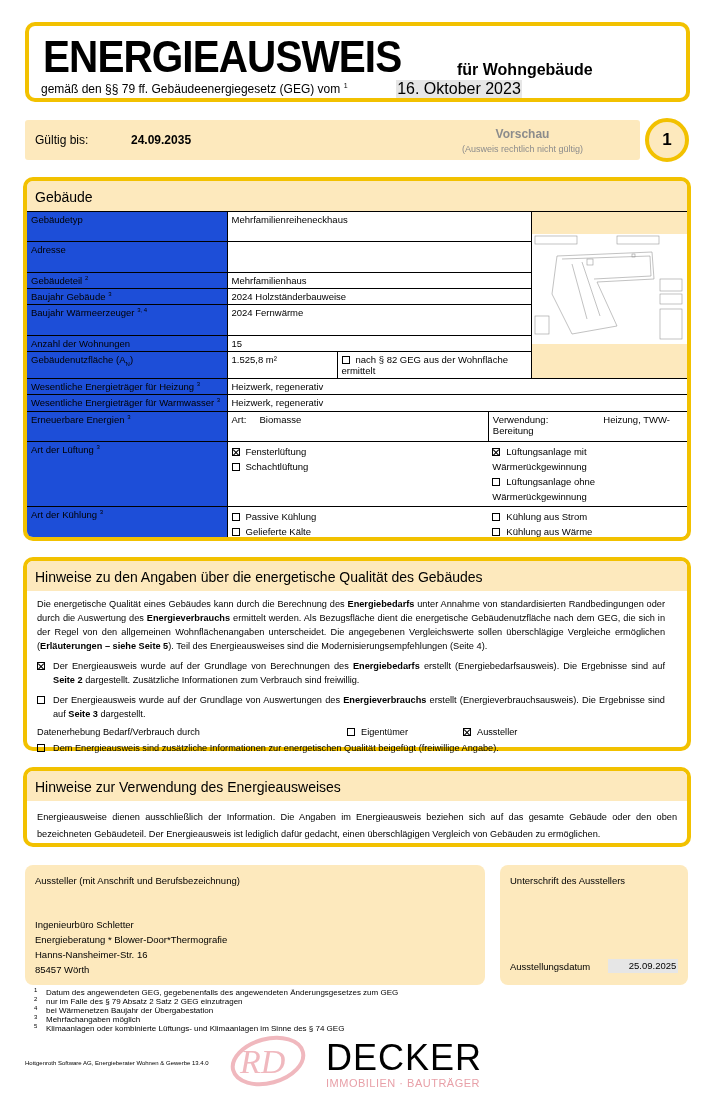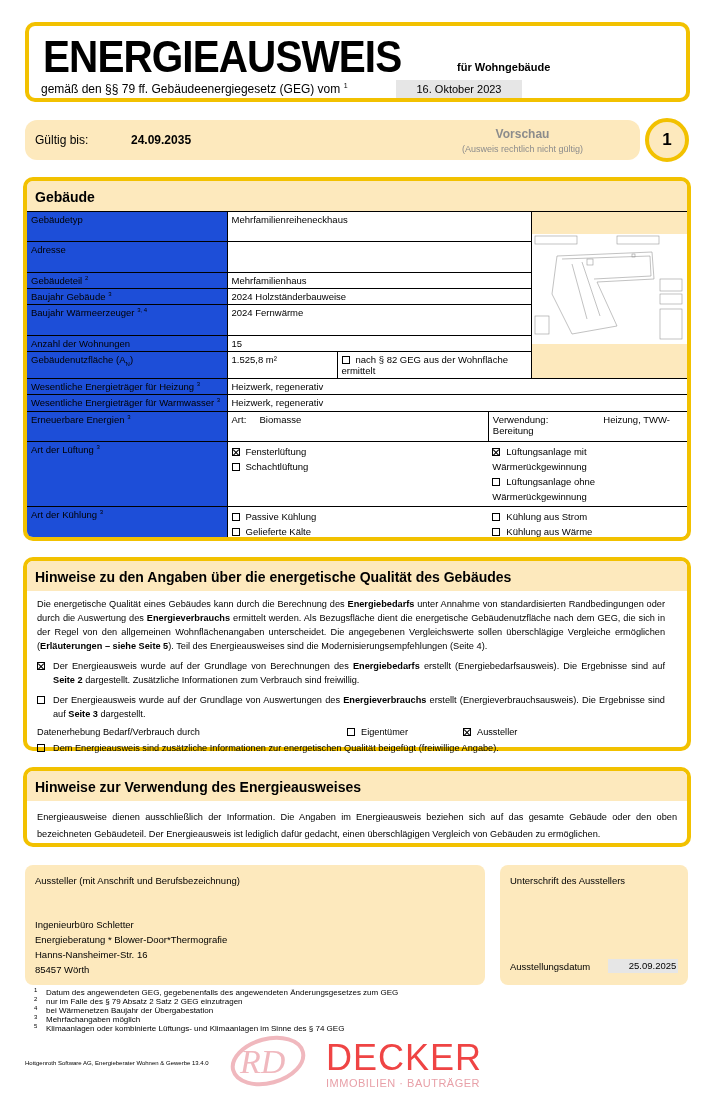--- a/index.html
+++ b/index.html
@@ -3,34 +3,34 @@
 <meta charset="utf-8">
 <style>
   * { box-sizing: border-box; margin: 0; padding: 0; }
   body {
     width: 717px; height: 1096px; background: #ffffff;
     font-family: "Liberation Sans", sans-serif; color: #000; position: relative; overflow: hidden;
   }
   .frame { position: absolute; border: 4px solid #f2c100; border-radius: 10px; background: #fff; }
   .header { left: 25px; top: 22px; width: 665px; height: 80px; }
   .header .title { position: absolute; left: 14px; top: 6px; font-size: 44px; font-weight: bold; letter-spacing: -1px; transform: scaleX(0.92); transform-origin: left; }
-  .header .subtitle { position: absolute; left: 428px; top: 35px; font-size: 11px; font-weight: bold; }
+  .header .subtitle { position: absolute; left: 428px; top: 35px; font-size: 16px; font-weight: bold; }
   .header .law { position: absolute; left: 12px; top: 56px; font-size: 12px; }
   .header .law sup { font-size: 7px; }
-  .header .date { position: absolute; left: 367px; top: 54px; width: 126px; height: 18px; background: #e6e6e6; font-size: 11px; text-align: center; line-height: 18px; }
-
-  .valid { position: absolute; left: 25px; top: 120px; width: 615px; height: 40px; background: #fde9bd; border-radius: 12px; }
+  .header .date { position: absolute; left: 367px; top: 54px; width: 126px; height: 18px; background: #e6e6e6; font-size: 16px; text-align: center; line-height: 18px; }
+
+  .valid { position: absolute; left: 25px; top: 120px; width: 615px; height: 40px; background: #fde9bd; border-radius: 3px; }
   .valid .lbl { position: absolute; left: 10px; top: 13px; font-size: 12px; }
   .valid .val { position: absolute; left: 106px; top: 13px; font-size: 12px; font-weight: bold; }
   .valid .prev { position: absolute; left: 420px; top: 7px; width: 155px; text-align: center; color: #8c8c8c; font-size: 12px; font-weight: bold; }
   .valid .prev2 { position: absolute; left: 420px; top: 24px; width: 155px; text-align: center; color: #8c8c8c; font-size: 9px; }
   .pagecirc { position: absolute; left: 645px; top: 118px; width: 44px; height: 44px; border: 4px solid #f2c100; border-radius: 50%; background: #fde9bd; text-align: center; line-height: 36px; font-weight: bold; font-size: 17px; }
 
   .geb { left: 23px; top: 177px; width: 668px; height: 364px; background: #fde9bd; overflow: hidden; }
-  .sechead { height: 30px; background: #fde9bd; font-weight: bold; font-size: 14px; padding: 8px 0 0 8px; }
+  .sechead { height: 30px; background: #fde9bd; font-weight: normal; font-size: 14px; padding: 8px 0 0 8px; }
   .geb table { border-collapse: collapse; width: 660px; font-size: 9.5px; }
   .geb td { border-top: 1px solid #000; border-bottom: 1px solid #000; vertical-align: top; padding: 2px 4px; }
   .geb td.l { background: #1d4ed8; width: 200px; border-right: 1px solid #000; }
   .geb td.r { background: #fff; }
   .geb td.img { background: #fde9bd; width: 155px; border-left: 1px solid #000; padding: 0; }
   .cb { display: inline-block; width: 8px; height: 8px; border: 1px solid #000; vertical-align: -1px; margin-right: 6px; position: relative; }
   .cb.x::before, .cb.x::after { content: ""; position: absolute; left: -1px; top: 3px; width: 8px; height: 1px; background: #000; }
   .cb.x::before { transform: rotate(45deg); }
   .cb.x::after { transform: rotate(-45deg); }
   sup { font-size: 6px; }
@@ -216,15 +216,15 @@
   <div><sup>3</sup><span>Mehrfachangaben möglich</span></div>
   <div><sup>5</sup><span>Klimaanlagen oder kombinierte Lüftungs- und Klimaanlagen im Sinne des § 74 GEG</span></div>
 </div>
 <div class="soft">Hottgenroth Software AG, Energieberater Wohnen &amp; Gewerbe 13.4.0</div>
 
 <div class="logo">
   <svg width="270" height="60" viewBox="0 0 270 60">
     <ellipse cx="40" cy="26" rx="36" ry="22" fill="none" stroke="#f0b8be" stroke-width="4" transform="rotate(-15 40 26)"></ellipse>
     <text x="12" y="38" font-family="Liberation Serif, serif" font-style="italic" font-size="34" fill="#f0b8be">RD</text>
   </svg>
-  <div style="position:absolute;left:98px;top:2px;font-size:36px;color:#ef4444;letter-spacing:1px">DECKER</div>
+  <div style="position:absolute;left:98px;top:2px;font-size:36px;color:#000000;letter-spacing:1px">DECKER</div>
   <div style="position:absolute;left:98px;top:42px;font-size:11px;color:#e8a0a8;letter-spacing:0.5px;white-space:nowrap">IMMOBILIEN · BAUTRÄGER</div>
 </div>
 
 </body></html>

